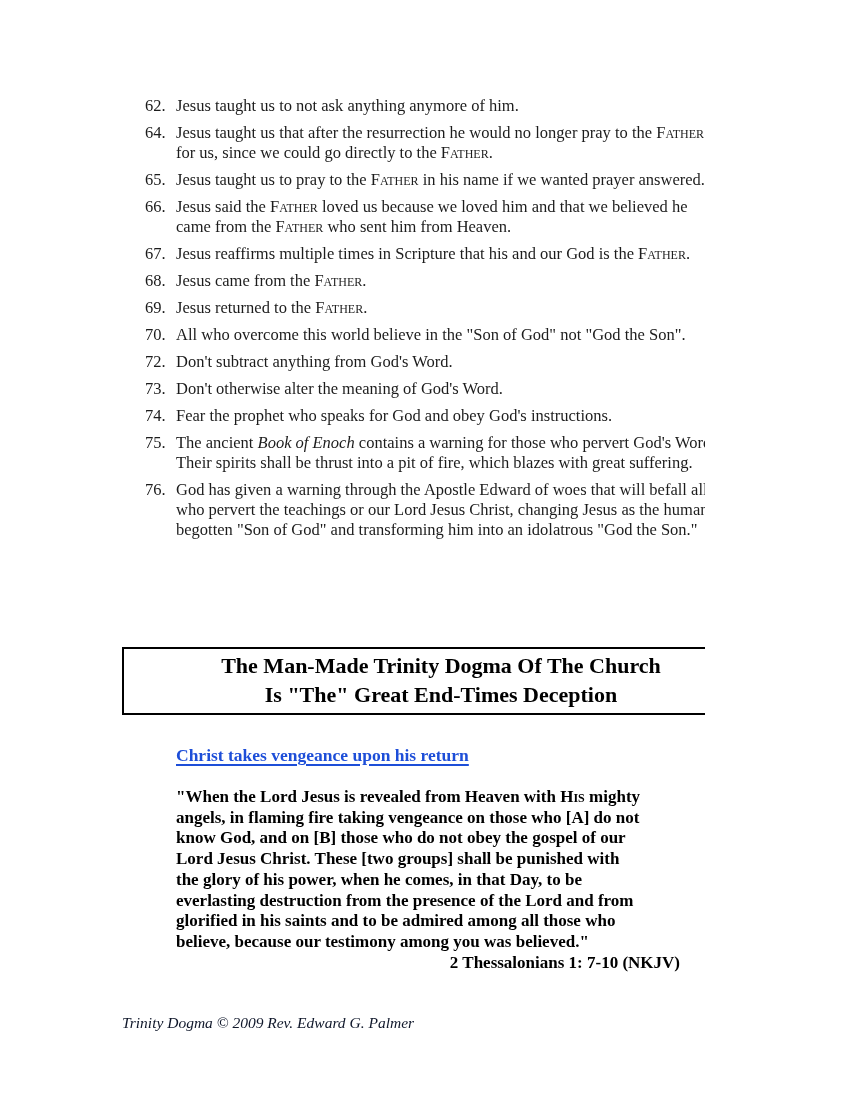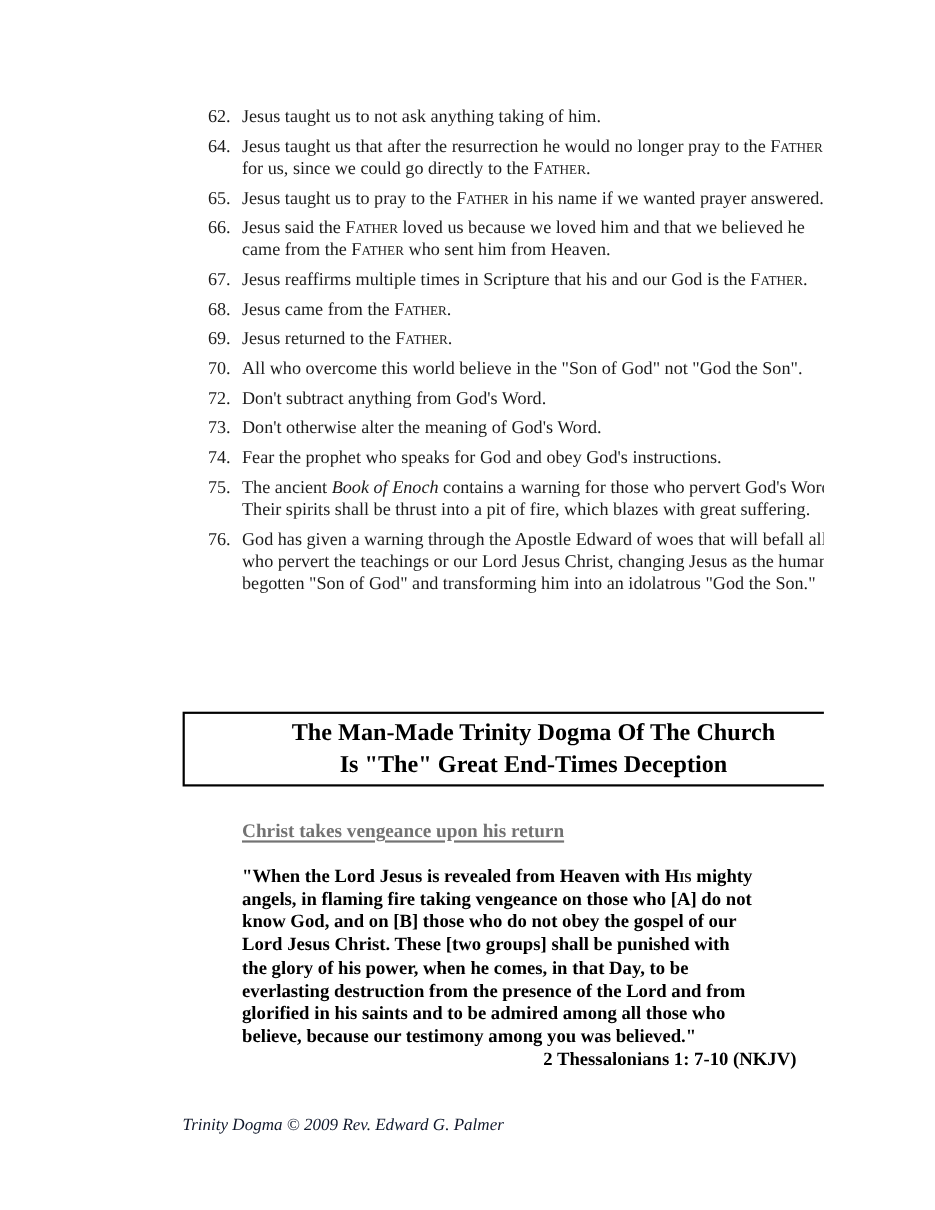--- a/index.html
+++ b/index.html
@@ -3,21 +3,20 @@
 <meta charset="utf-8">
 <style>
   html, body { margin: 0; padding: 0; background: #ffffff; }
   .page {
     position: relative;
     width: 705px; height: 1100px;
     background: #ffffff;
     font-family: "Liberation Serif", serif;
     color: #1c1c1c;
     overflow: hidden;
-    margin-left: 44px;
   }
   
   .list { position: absolute; left: 145px; top: 96px; width: 578px; }
   .item { display: flex; margin-bottom: 7px; font-size: 16.5px; line-height: 20px; }
   .item .num { flex: 0 0 31px; width: 31px; }
   .item .txt { width: 544px; }
   .sc { font-variant: small-caps; }
   .it { font-style: italic; }
   
   .banner {
@@ -26,21 +25,21 @@
     border: 2px solid #000000;
     text-align: center; color: #000000;
     font-weight: bold; font-size: 22px; line-height: 29px;
     padding-top: 2px;
     padding-left: 32px;
   }
   .hu { text-decoration-thickness: 2px; text-underline-offset: 3px; }
   
   .section-heading {
     position: absolute; left: 176px; top: 745px;
-    color: #737373; font-weight: bold; font-size: 17.5px;
+    color: #1d4ed8; font-weight: bold; font-size: 17.5px;
     text-decoration: underline; text-decoration-thickness: 2px; text-underline-offset: 3px;
   }
   
   .quote {
     position: absolute; left: 176px; top: 787px; width: 504px;
     color: #000000; font-weight: bold; font-size: 17px; line-height: 20.7px;
   }
   .quote .attr { text-align: right; }
   
   .footer {
@@ -50,21 +49,21 @@
   }
 </style>
 </head>
 <body>
 
 <div class="page">
 
   <div class="list">
     <div class="item">
         <span class="num">62.</span>
-        <div class="txt"><span>Jesus taught us to not ask anything taking of him.</span><span class="sc"></span><span class="it"></span><span></span><span class="sc"></span><span></span></div>
+        <div class="txt"><span>Jesus taught us to not ask anything anymore of him.</span><span class="sc"></span><span class="it"></span><span></span><span class="sc"></span><span></span></div>
       </div>
     <div class="item">
         <span class="num">64.</span>
         <div class="txt"><span>Jesus taught us that after the resurrection he would no longer pray to the </span><span class="sc">Father</span><span class="it"></span><span> for us, since we could go directly to the </span><span class="sc">Father</span><span>.</span></div>
       </div>
     <div class="item">
         <span class="num">65.</span>
         <div class="txt"><span>Jesus taught us to pray to the </span><span class="sc">Father</span><span class="it"></span><span> in his name if we wanted prayer answered.</span><span class="sc"></span><span></span></div>
       </div>
     <div class="item">

